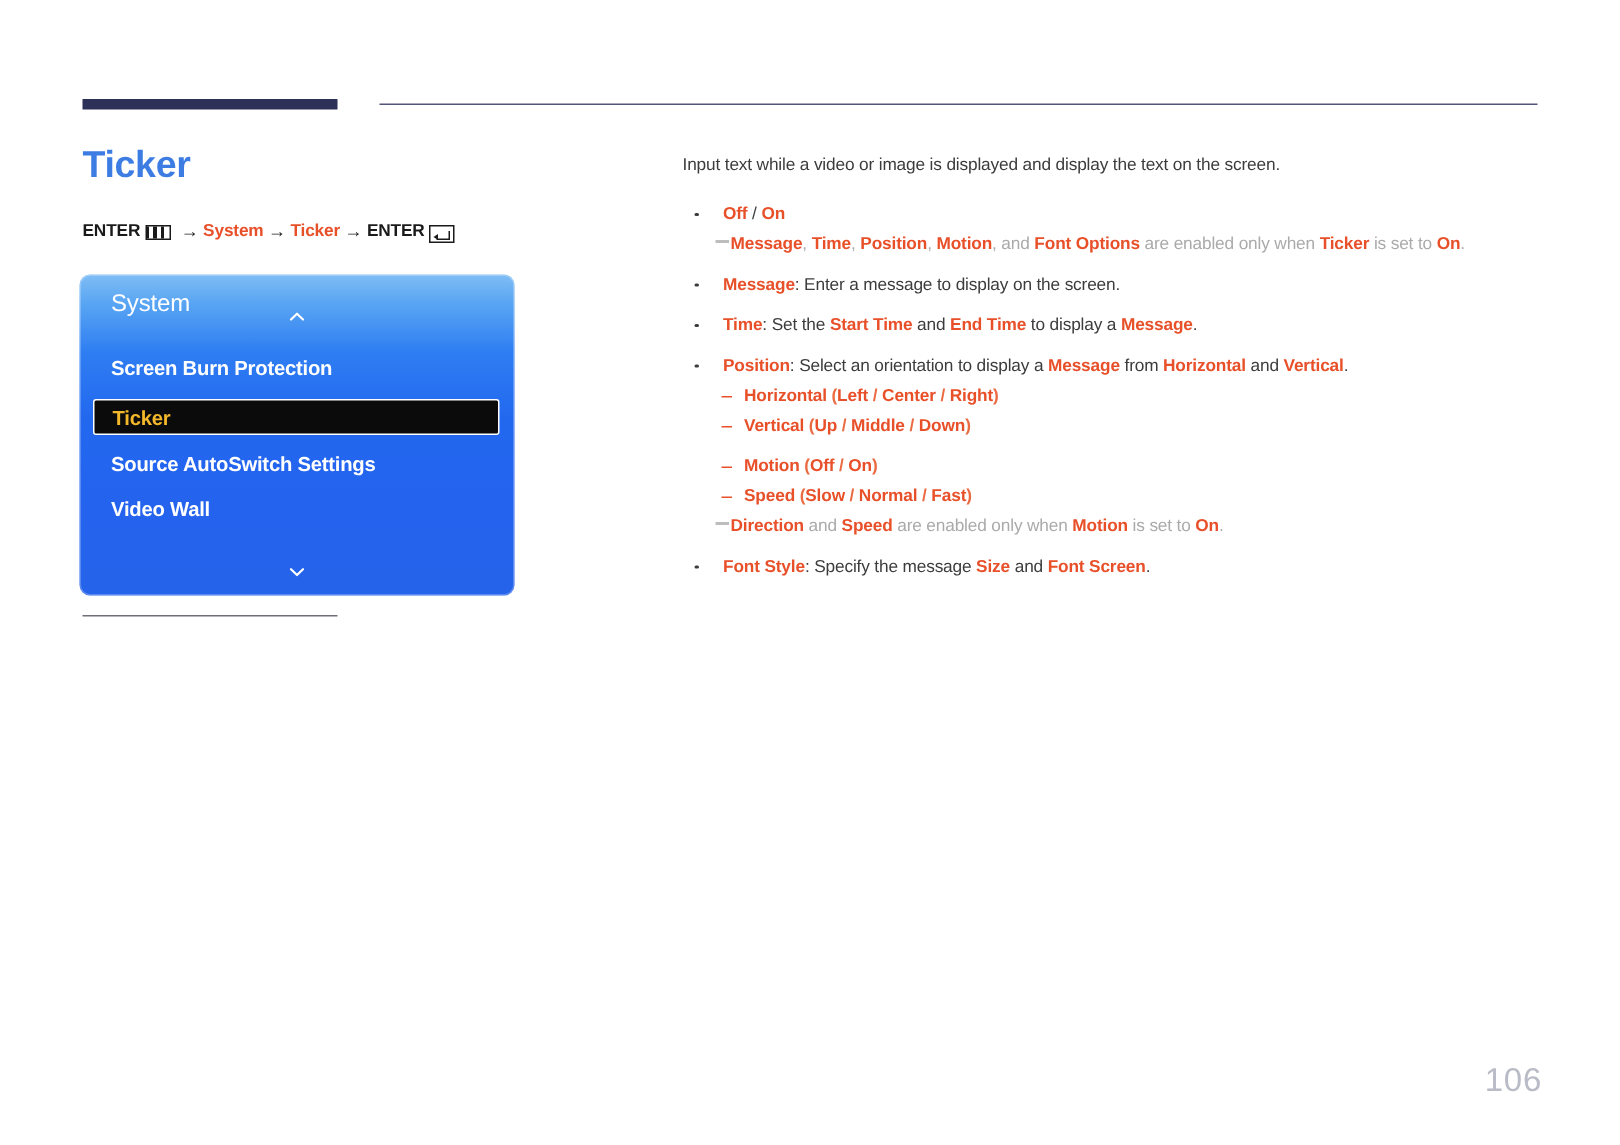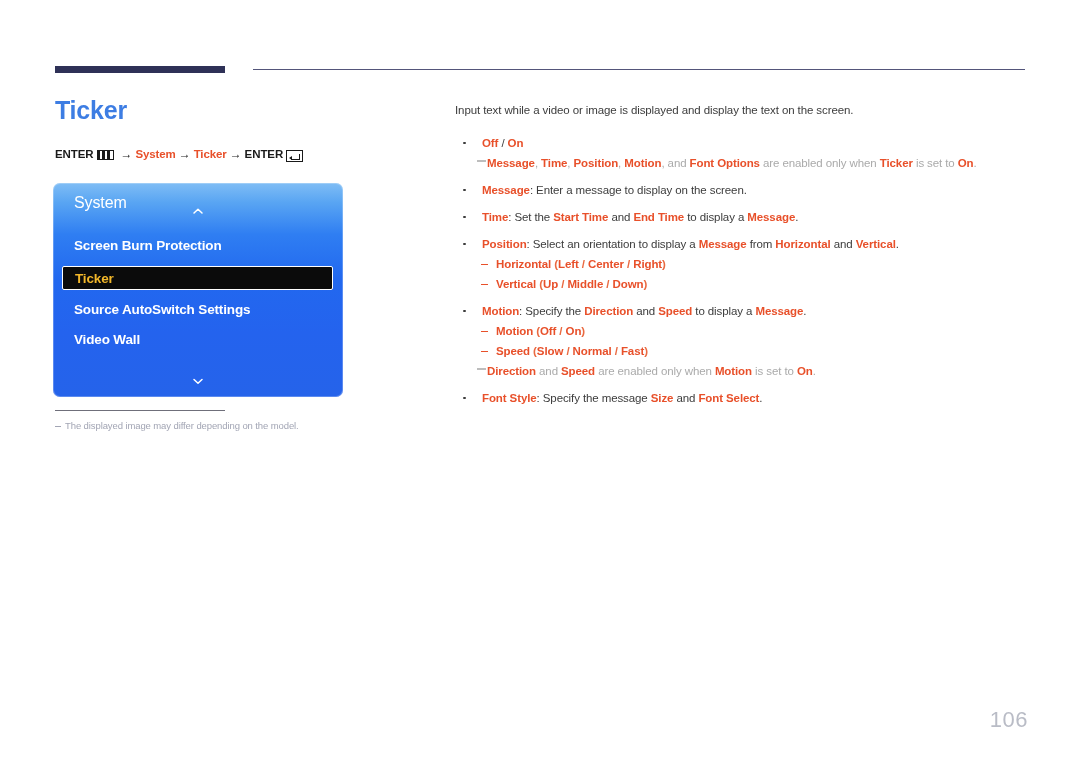--- a/index.html
+++ b/index.html
@@ -336,42 +336,37 @@
 
   <div class="osd-chevron-down">
     <svg width="13" height="13" viewBox="0 0 13 13">
       <polyline points="2.5,4.5 6.5,8.3 10.5,4.5" fill="none" stroke="#ffffff" stroke-width="1.5" stroke-linecap="round" stroke-linejoin="round"></polyline>
     </svg>
   </div>
 </div>
 
 <div class="footnote-wrap">
   <div class="footnote-rule"></div>
-  <div class="footnote-text">
-    <span class="footnote-dash"></span>
-    <span>The displayed image may differ depending on the model.</span>
-  </div>
 </div>
 
 <div class="right-col">
   <p class="intro">Input text while a video or image is displayed and display the text on the screen.</p>
   <div id="blocks">
       <div class="b1"><span class="dot"></span><span class="r">Off</span><span> / </span><span class="r">On</span></div>
       <div class="note"><span class="ndash"></span><span class="r">Message</span><span class="g">, </span><span class="r">Time</span><span class="g">, </span><span class="r">Position</span><span class="g">, </span><span class="r">Motion</span><span class="g">, and </span><span class="r">Font Options</span><span class="g"> are enabled only when </span><span class="r">Ticker</span><span class="g"> is set to </span><span class="r">On</span><span class="g">.</span></div>
       <div class="gap"></div>
       <div class="b1"><span class="dot"></span><span class="r">Message</span><span>: Enter a message to display on the screen.</span></div>
       <div class="gap"></div>
       <div class="b1"><span class="dot"></span><span class="r">Time</span><span>: Set the </span><span class="r">Start Time</span><span> and </span><span class="r">End Time</span><span> to display a </span><span class="r">Message</span><span>.</span></div>
       <div class="gap"></div>
       <div class="b1"><span class="dot"></span><span class="r">Position</span><span>: Select an orientation to display a </span><span class="r">Message</span><span> from </span><span class="r">Horizontal</span><span> and </span><span class="r">Vertical</span><span>.</span></div>
       <div class="b2"><span class="dash"></span><span class="r">Horizontal</span><span class="rl"> (</span><span class="r">Left</span><span class="rl"> / </span><span class="r">Center</span><span class="rl"> / </span><span class="r">Right</span><span class="rl">)</span></div>
       <div class="b2"><span class="dash"></span><span class="r">Vertical</span><span class="rl"> (</span><span class="r">Up</span><span class="rl"> / </span><span class="r">Middle</span><span class="rl"> / </span><span class="r">Down</span><span class="rl">)</span></div>
       <div class="gap"></div>
-      <div class="b1"><span class="dot"></span><span class="r">Motion</span><span>: Specify the </span><span class="r">Direction</span><span> and </span><span class="r">Speed</span><span> to display a </span><span class="r">Message</span><span>.</span></div>
       <div class="b2"><span class="dash"></span><span class="r">Motion</span><span class="rl"> (</span><span class="r">Off</span><span class="rl"> / </span><span class="r">On</span><span class="rl">)</span></div>
       <div class="b2"><span class="dash"></span><span class="r">Speed</span><span class="rl"> (</span><span class="r">Slow</span><span class="rl"> / </span><span class="r">Normal</span><span class="rl"> / </span><span class="r">Fast</span><span class="rl">)</span></div>
       <div class="note"><span class="ndash"></span><span class="r">Direction</span><span class="g"> and </span><span class="r">Speed</span><span class="g"> are enabled only when </span><span class="r">Motion</span><span class="g"> is set to </span><span class="r">On</span><span class="g">.</span></div>
       <div class="gap"></div>
-      <div class="b1"><span class="dot"></span><span class="r">Font Style</span><span>: Specify the message </span><span class="r">Size</span><span> and </span><span class="r">Font Select</span><span>.</span></div>
+      <div class="b1"><span class="dot"></span><span class="r">Font Style</span><span>: Specify the message </span><span class="r">Size</span><span> and </span><span class="r">Font Screen</span><span>.</span></div>
     </div>
 </div>
 
 <div class="page-number">106</div>
 
 </body></html>

